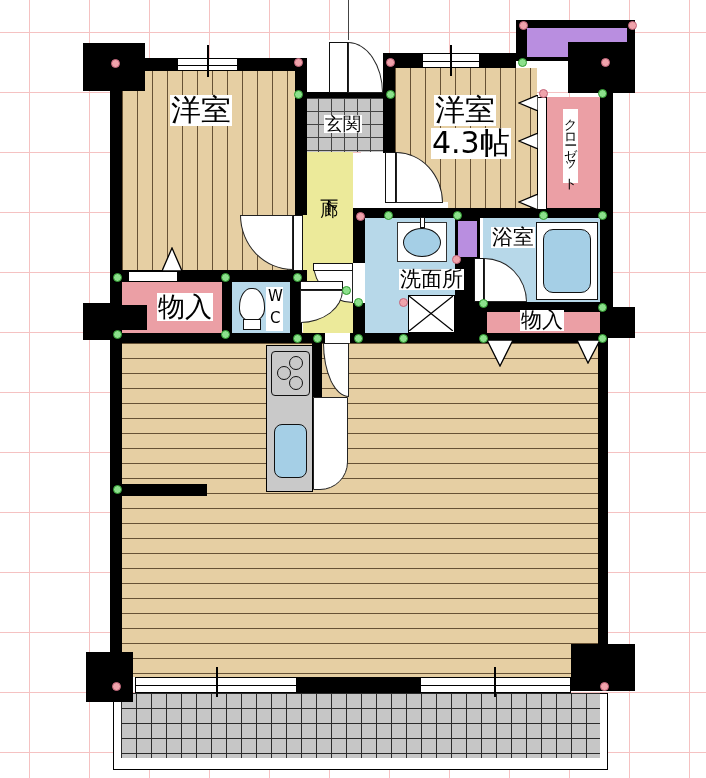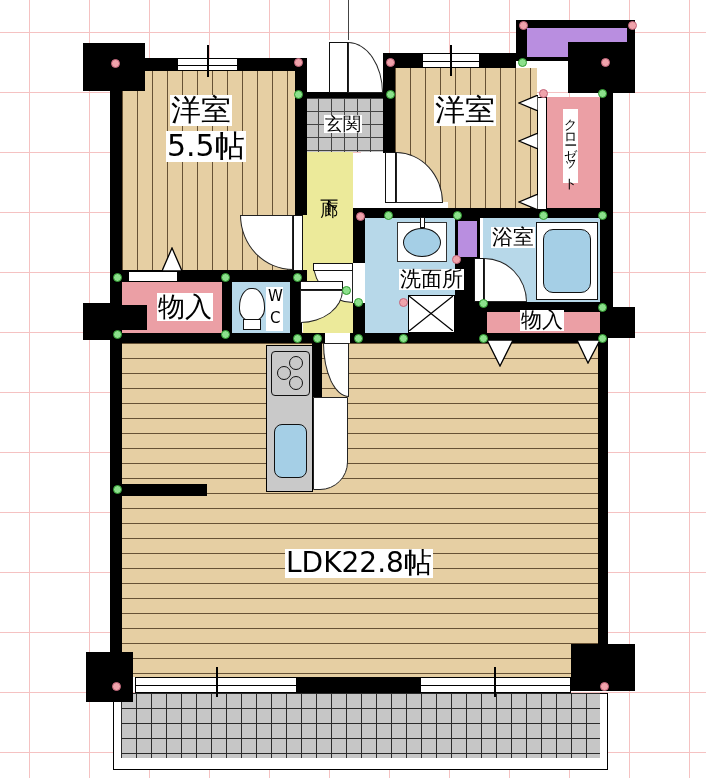--- a/index.html
+++ b/index.html
@@ -227,23 +227,22 @@
   <div class="dot dg" style="left:399px;top:334px;"></div>
   <div class="dot dg" style="left:354px;top:298px;"></div>
   <div class="dot dg" style="left:479px;top:299px;"></div>
   <div class="dot dg" style="left:598px;top:303px;"></div>
   <div class="dot dg" style="left:479px;top:334px;"></div>
   <div class="dot dg" style="left:598px;top:334px;"></div>
   <div class="dot dg" style="left:113px;top:485px;"></div>
   <div class="dot dg" style="left:342px;top:286px;"></div>
 
   <div class="label" style="left:170px;top:95px;font-size:30px;">洋室</div>
-  <div class="label" style="left:166px;top:131px;font-size:30px;">5.5帖</div>
   <div class="label" style="left:434px;top:95px;font-size:30px;">洋室</div>
-  <div class="label" style="left:285px;top:549px;font-size:28px;">LDK22.8帖</div>
+  <div class="label" style="left:431px;top:128px;font-size:30px;">4.3帖</div>
   <div class="label" style="left:324px;top:115px;font-size:18px;">玄関</div>
   <div class="label vert" style="left:319px;top:185px;font-size:18px;">廊下</div>
   <div class="label vert" style="left:563px;top:109px;font-size:13px;">クローゼット</div>
   <div class="label" style="left:491px;top:227px;font-size:21px;">浴室</div>
   <div class="label" style="left:399px;top:269px;font-size:21px;">洗面所</div>
   <div class="label vert" style="left:266px;top:287px;font-size:15px;letter-spacing:4px;">WC</div>
   <div class="label" style="left:157px;top:293px;font-size:27px;">物入</div>
   <div class="label" style="left:520px;top:310px;font-size:21px;">物入</div>
 
 </div>

